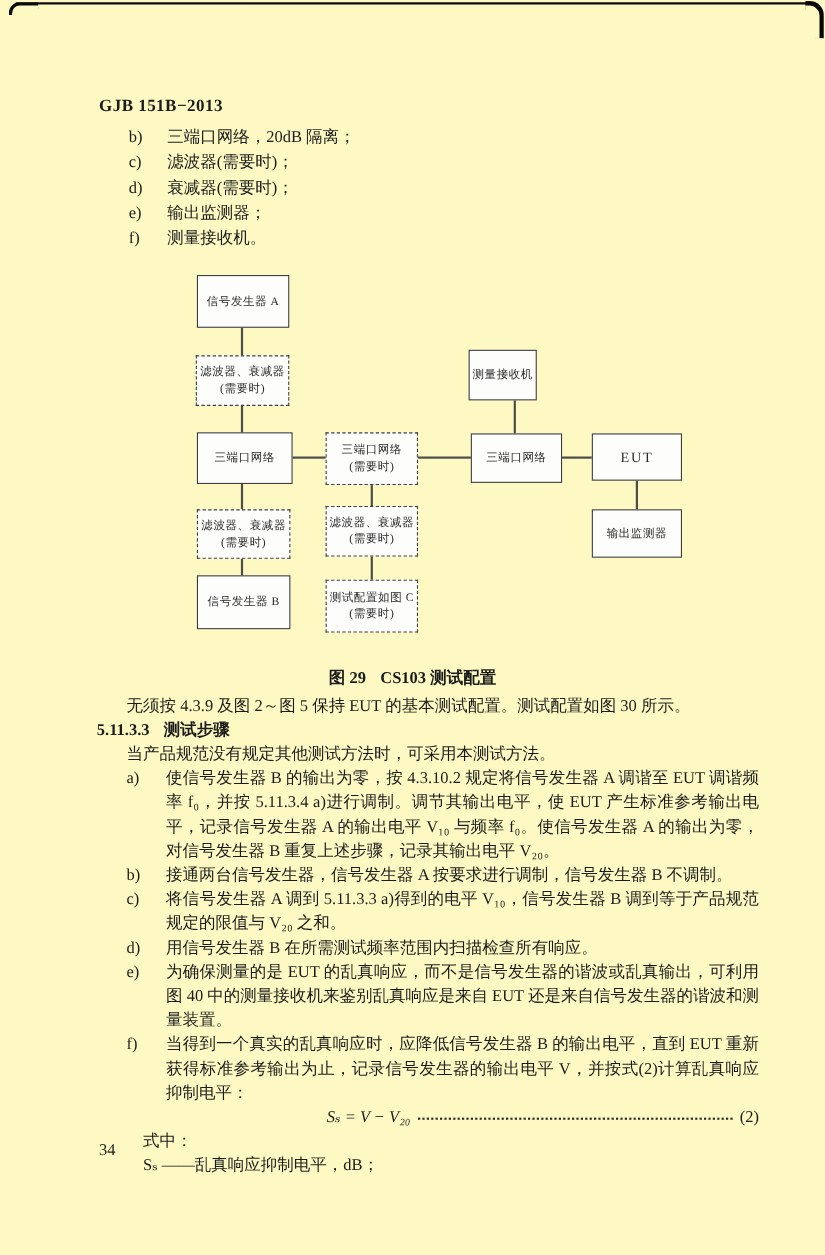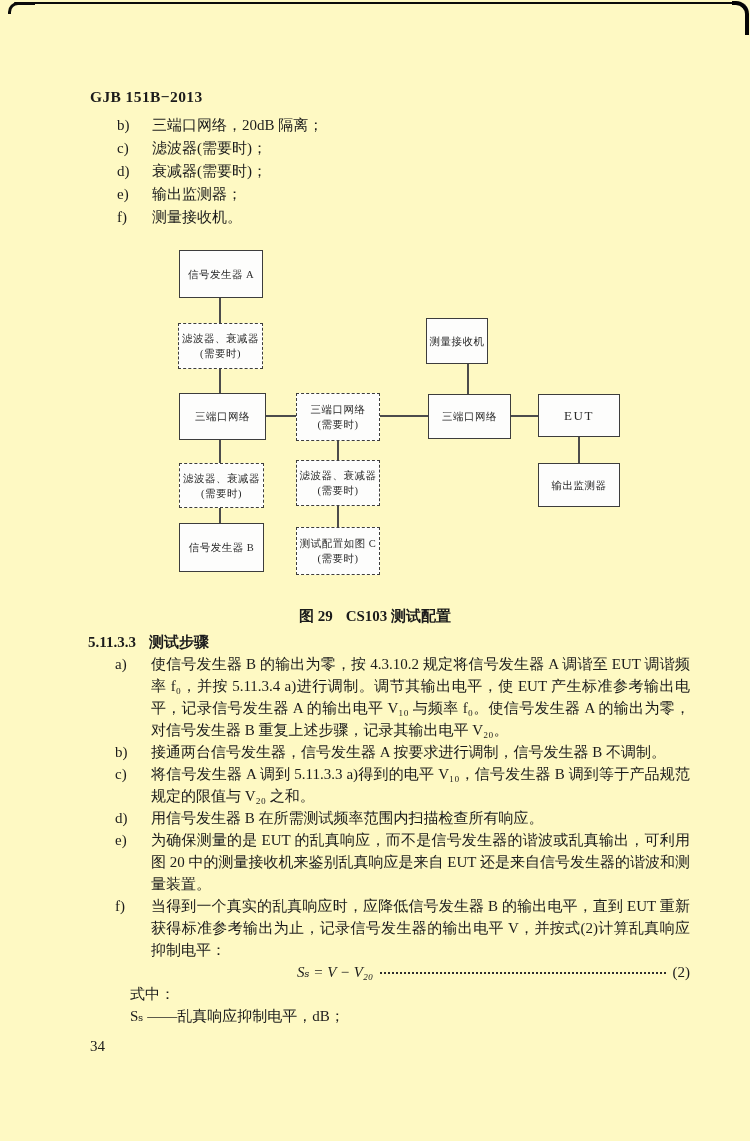--- a/index.html
+++ b/index.html
@@ -187,45 +187,47 @@
     <div class="conn" style="left:266px;top:175px;width:30px;height:2px;"></div>
     <div class="conn" style="left:380px;top:175px;width:48px;height:2px;"></div>
     <div class="conn" style="left:511px;top:175px;width:27px;height:2px;"></div>
   </div>
 
   <div class="caption">
     <span class="cap-label">图 29</span><span>CS103 测试配置</span>
   </div>
 
   <div class="sections">
+    <div class="sec-body">无须按 4.3.9 及图 2～图 5 保持 EUT 的基本测试配置。测试配置如图 30 所示。</div>
 
     <div class="sec-heading">
       <span class="sec-num">5.11.3.3</span>
       <span>测试步骤</span>
     </div>
+    <div class="sec-body">当产品规范没有规定其他测试方法时，可采用本测试方法。</div>
 
     <div class="step">
       <span class="step-label">a)</span>
       <div class="step-text">使信号发生器 B 的输出为零，按 4.3.10.2 规定将信号发生器 A 调谐至 EUT 调谐频率 f₀，并按 5.11.3.4 a)进行调制。调节其输出电平，使 EUT 产生标准参考输出电平，记录信号发生器 A 的输出电平 V₁₀ 与频率 f₀。使信号发生器 A 的输出为零，对信号发生器 B 重复上述步骤，记录其输出电平 V₂₀。</div>
     </div>
     <div class="step">
       <span class="step-label">b)</span>
       <div class="step-text">接通两台信号发生器，信号发生器 A 按要求进行调制，信号发生器 B 不调制。</div>
     </div>
     <div class="step">
       <span class="step-label">c)</span>
       <div class="step-text">将信号发生器 A 调到 5.11.3.3 a)得到的电平 V₁₀，信号发生器 B 调到等于产品规范规定的限值与 V₂₀ 之和。</div>
     </div>
     <div class="step">
       <span class="step-label">d)</span>
       <div class="step-text">用信号发生器 B 在所需测试频率范围内扫描检查所有响应。</div>
     </div>
     <div class="step">
       <span class="step-label">e)</span>
-      <div class="step-text">为确保测量的是 EUT 的乱真响应，而不是信号发生器的谐波或乱真输出，可利用图 20 中的测量接收机来鉴别乱真响应是来自 EUT 还是来自信号发生器的谐波和测量装置。</div>
+      <div class="step-text">为确保测量的是 EUT 的乱真响应，而不是信号发生器的谐波或乱真输出，可利用图 40 中的测量接收机来鉴别乱真响应是来自 EUT 还是来自信号发生器的谐波和测量装置。</div>
     </div>
     <div class="step">
       <span class="step-label">f)</span>
       <div class="step-text">当得到一个真实的乱真响应时，应降低信号发生器 B 的输出电平，直到 EUT 重新获得标准参考输出为止，记录信号发生器的输出电平 V，并按式(2)计算乱真响应抑制电平：</div>
     </div>
 
     <div class="formula-row">
       <span class="formula-expr">Sₛ = V − V₂₀</span>
       <span class="formula-leader"></span>
       <span class="formula-number">(2)</span>

